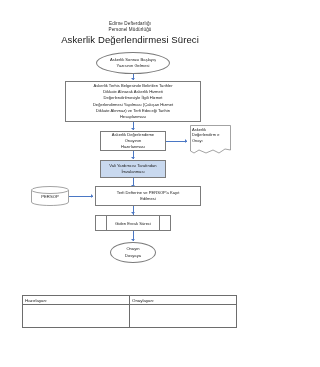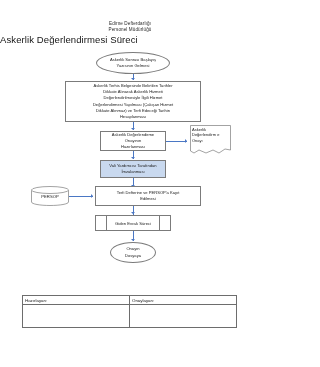--- a/index.html
+++ b/index.html
@@ -33,21 +33,21 @@
   }
 
   .org{
     position:absolute;left:0;right:0;text-align:center;
     font-size:4.6px;line-height:1.55;color:#2a2a2a;letter-spacing:.1px;
   }
   .org.l1{top:20px;}
   .org.l2{top:26px;}
 
   .main-title{
-    position:absolute;left:0;right:0;top:34px;
+    position:absolute;left:0;right:0;top:34px;text-align:center;
     font-size:9.5px;letter-spacing:.1px;color:#141414;
   }
 
   
   .node{
     position:absolute;
     box-sizing:border-box;
     display:flex;align-items:center;justify-content:center;
     text-align:center;
     font-size:4.1px;

